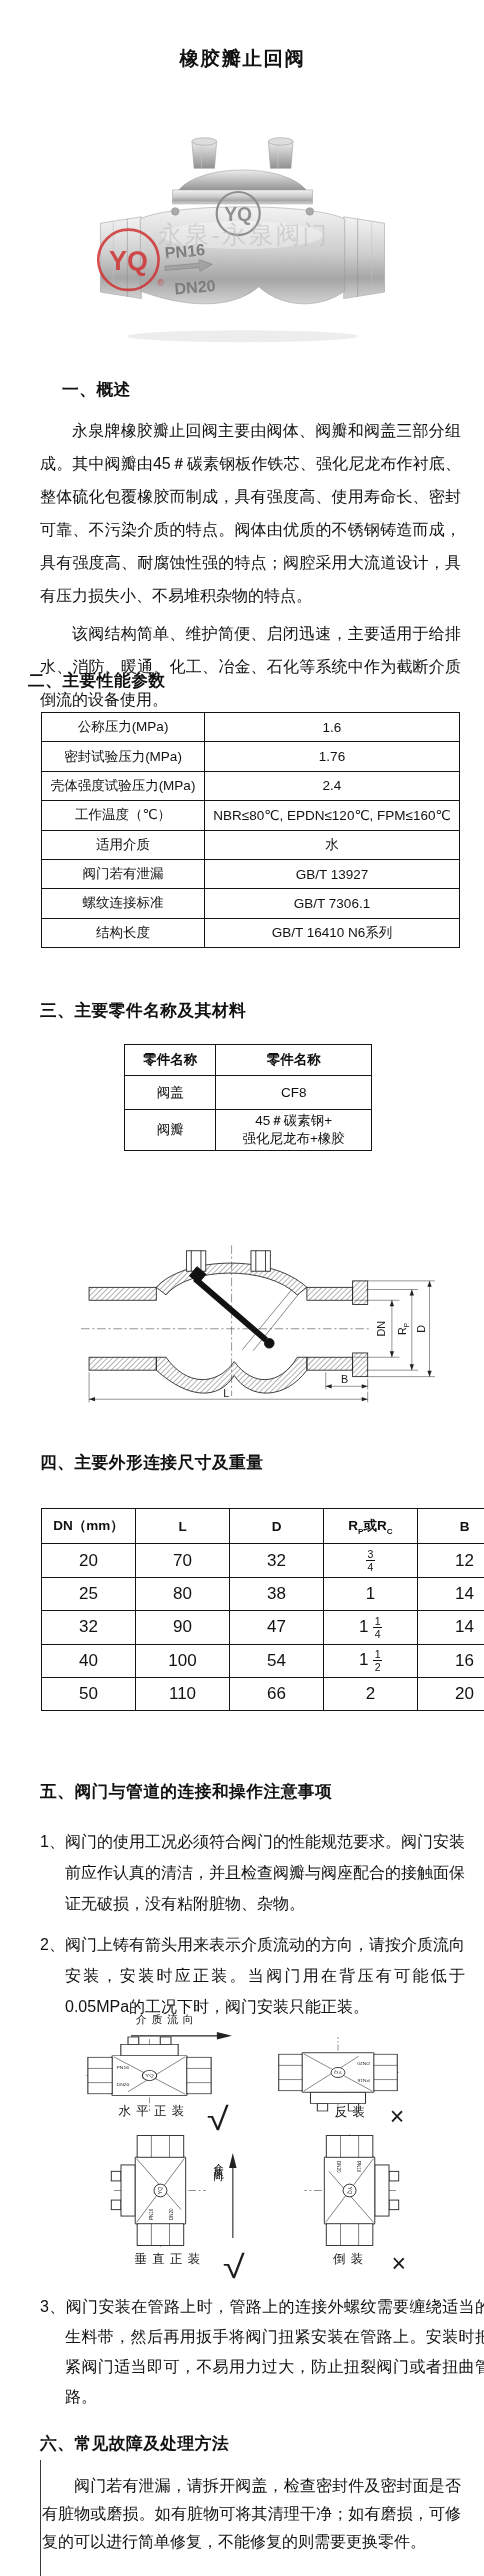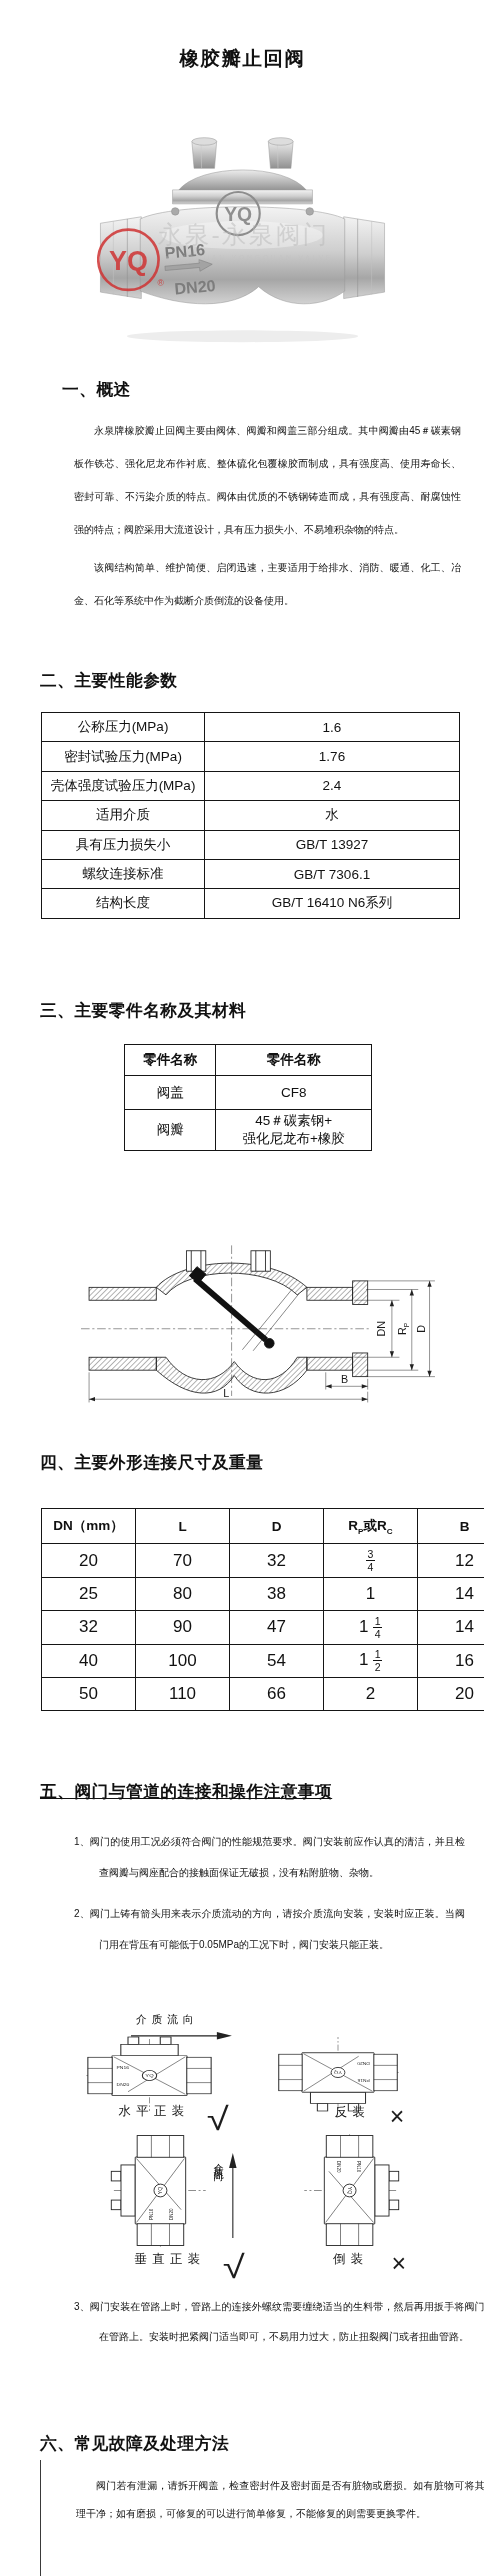--- a/index.html
+++ b/index.html
@@ -4,26 +4,26 @@
 <style>
   html,body{margin:0;padding:0;background:#ffffff;}
   body{width:485px;height:2576px;position:relative;overflow:hidden;
        font-family:"Liberation Sans","DejaVu Sans",sans-serif;color:#111;}
   .abs{position:absolute;}
   p{margin:0;}
   
   .pagetitle{top:45px;left:0;width:485px;text-align:center;font-size:19.4px;font-weight:bold;letter-spacing:1.6px;}
   .h{font-size:16.7px;font-weight:bold;letter-spacing:0.5px;}
   #h1{top:378px;left:40px;margin-left:22px;}
-  #h2{top:669px;left:40px;}
+  #h2{top:669px;left:28px;}
   #h3{top:999px;left:40px;}
   #h4{top:1451px;left:40px;}
-  #h5{top:1780px;left:40px;text-decoration:underline;}
+  #h5{top:1780px;left:40px;}
   #h6{top:2432px;left:40px;}
-  .para{font-size:10px;line-height:33px;text-align:justify;margin-left:34px;}
+  .para{font-size:16px;line-height:33px;text-align:justify;}
   .indent{text-indent:2em;}
   #s1p{top:414px;left:40px;width:421px;}
   #s1p p+p{margin-top:5.4px;}
   #it12{top:1826px;left:40px;width:425px;}
   #it12 p{line-height:31px;}
   #it12 p+p{margin-top:9.7px;}
   .item{padding-left:25px;text-indent:-25px;}
   #it3{top:2292px;left:40px;width:426px;line-height:30px;}
   #s6p{top:2472px;left:42px;width:419px;line-height:28px;}
   #vline{top:2460px;left:40px;width:1.1px;height:116px;background:#3a3a3a;}
@@ -173,25 +173,29 @@
           </tr>
           <tr>
             <td>密封试验压力(MPa)</td>
             <td>1.76</td>
           </tr>
           <tr>
             <td>壳体强度试验压力(MPa)</td>
             <td>2.4</td>
           </tr>
           <tr>
+            <td>工作温度（℃）</td>
+            <td>NBR≤80℃, EPDN≤120℃, FPM≤160℃</td>
+          </tr>
+          <tr>
             <td>适用介质</td>
             <td>水</td>
           </tr>
           <tr>
-            <td>具有压力损失小</td>
+            <td>阀门若有泄漏</td>
             <td>GB/T 13927</td>
           </tr>
           <tr>
             <td>螺纹连接标准</td>
             <td>GB/T 7306.1</td>
           </tr>
           <tr>
             <td>结构长度</td>
             <td>GB/T 16410 N6系列</td>
           </tr>

